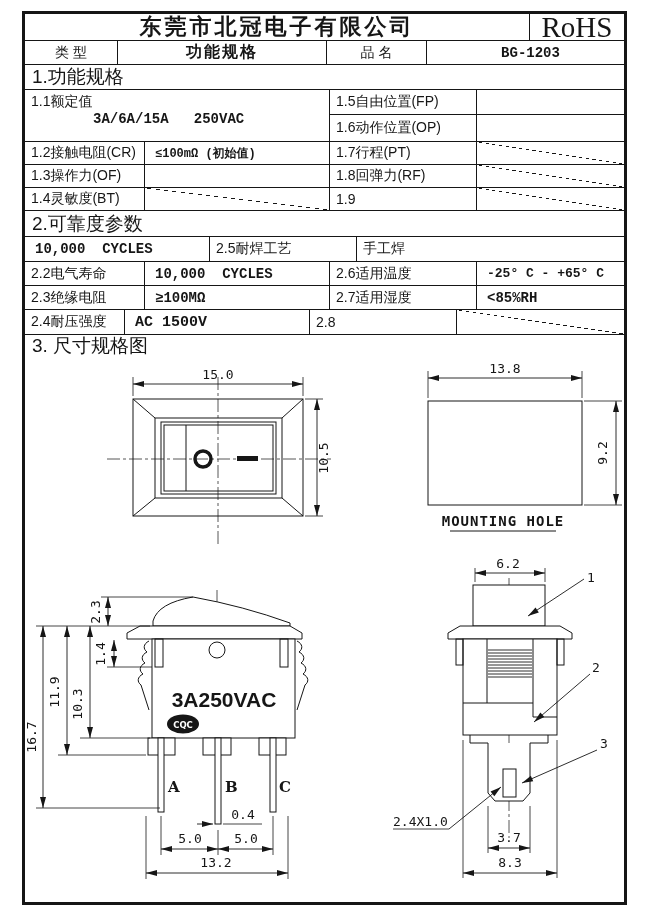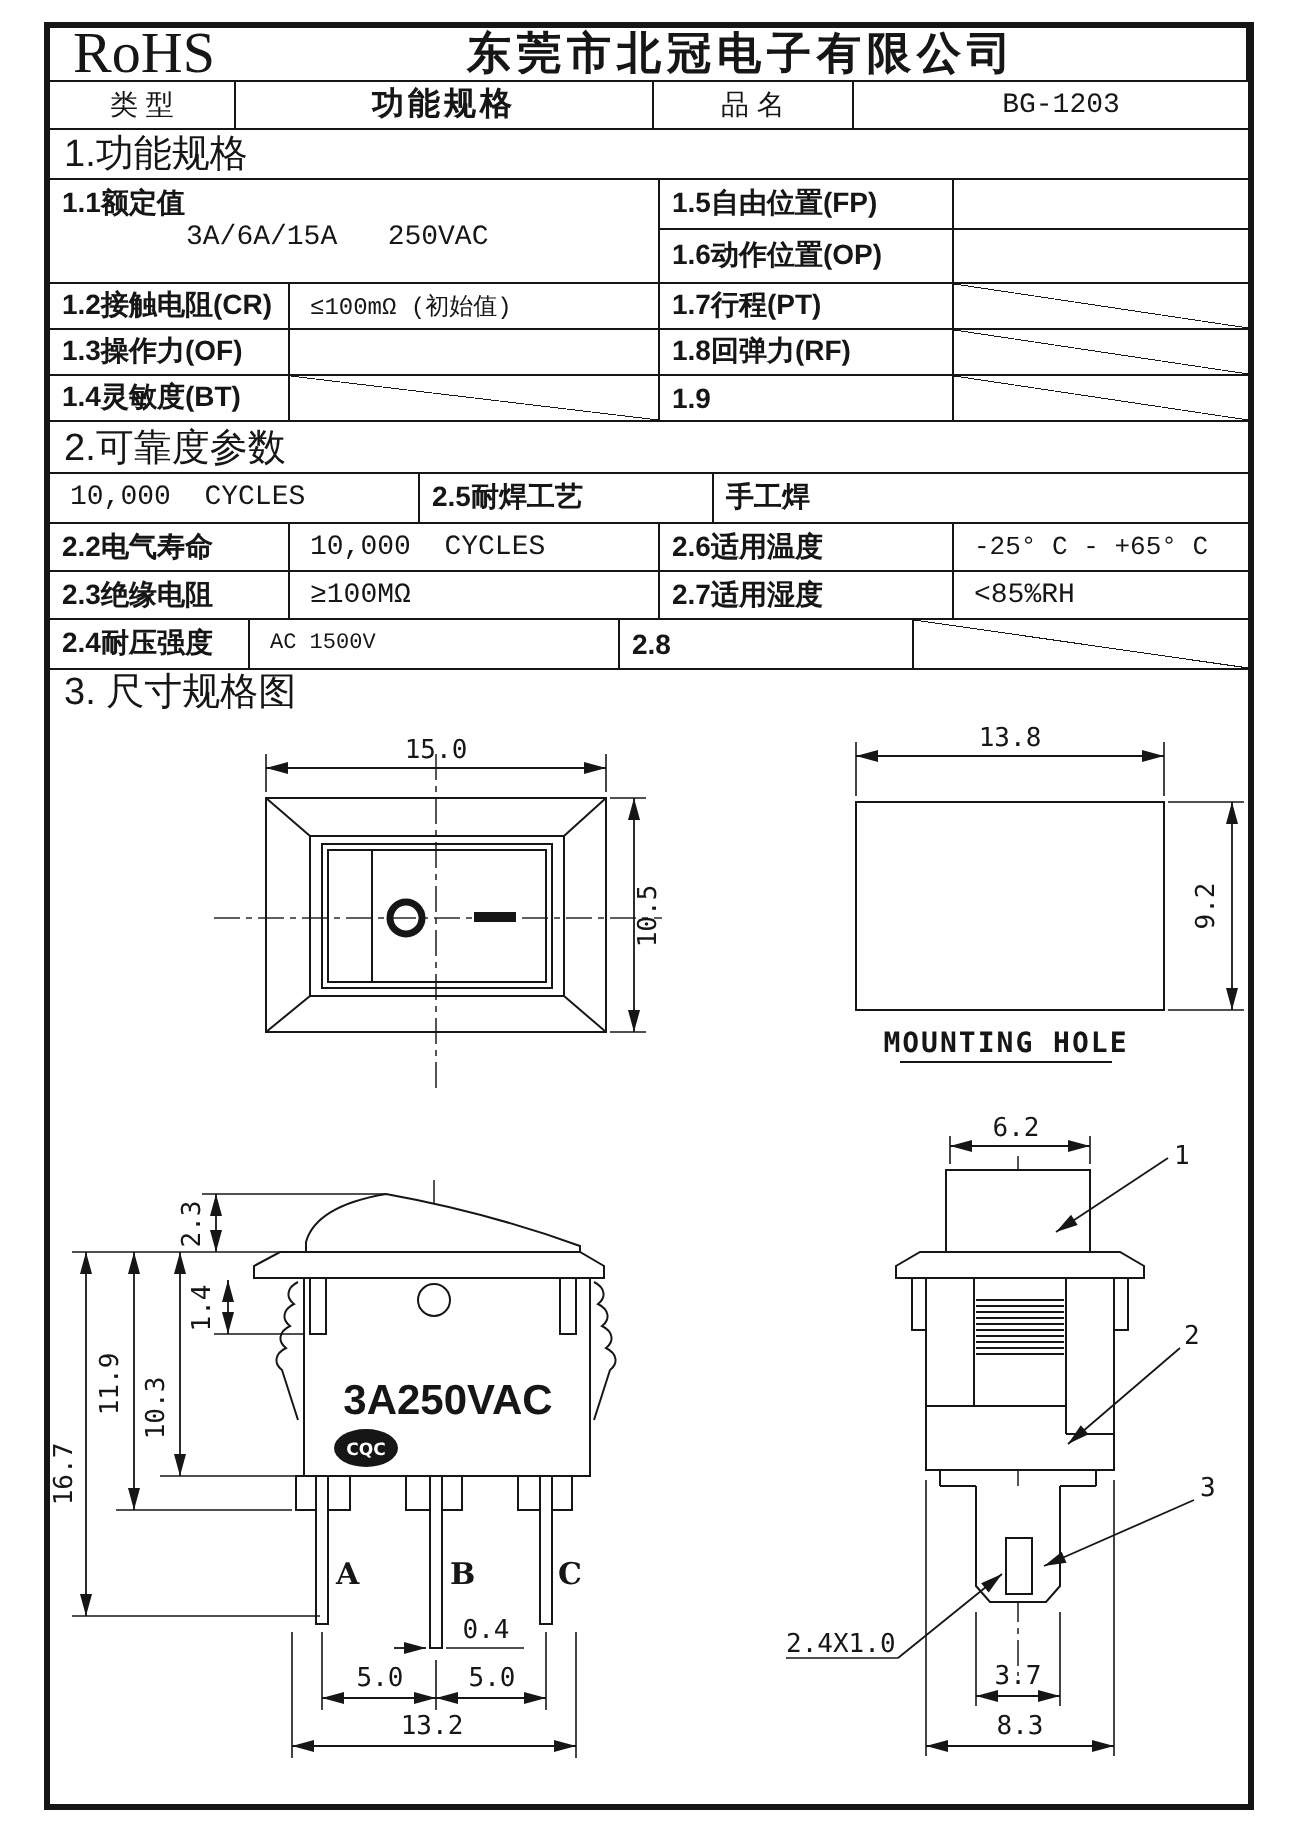--- a/index.html
+++ b/index.html
@@ -9,22 +9,22 @@
          border:3px solid #161616;box-sizing:border-box;background:#fff;}
   .row{display:flex;border-bottom:1px solid #161616;box-sizing:border-box;}
   .row.noline{border-bottom:none;}
   .cell{border-right:1px solid #161616;box-sizing:border-box;display:flex;
         align-items:center;overflow:hidden;}
   .cell.last{border-right:none;}
   .cell.center{justify-content:center;}
   .cn{font-size:14px;white-space:pre;}
   .cnb{font-size:16px;font-weight:bold;letter-spacing:2px;}
   .sec{font-size:19px;padding-left:7px;}
-  .lab{padding-left:6px;font-weight:bold;}
-  .val{font-family:"Liberation Mono",monospace;font-weight:normal;font-size:14px;
+  .lab{padding-left:6px;}
+  .val{font-family:"Liberation Mono",monospace;font-weight:bold;font-size:14px;
        white-space:pre;padding-left:10px;}
   .title{font-size:22px;font-weight:bold;letter-spacing:3px;}
   .rohs{font-family:"Liberation Serif",serif;font-size:29px;}
   .diag{background-image:linear-gradient(to top right,transparent 49.5%,
         #161616 49.5%,#161616 50.6%,transparent 50.6%);}
   .subcol{display:flex;flex-direction:column;box-sizing:border-box;}
   .subrow{display:flex;box-sizing:border-box;}
   svg.overlay{position:absolute;left:0;top:0;z-index:5;}
   .ln{stroke:#161616;stroke-width:1;fill:none;}
   .fillw{fill:#ffffff;}
@@ -40,25 +40,25 @@
             font-size:21px;fill:#161616;}
   text.pin{font-family:"DejaVu Serif",serif;font-weight:bold;font-size:15px;fill:#161616;}
   text.logo{font-family:"DejaVu Sans",sans-serif;font-weight:bold;font-size:8.5px;fill:#ffffff;}
 </style>
 </head>
 <body>
 
 <div class="frame">
 
   <div class="row" style="height:27px">
+    <div class="cell center" style="width:505px">
+      <span class="title">东莞市北冠电子有限公司</span>
+    </div>
     <div class="cell center last" style="flex:1">
       <span class="rohs">RoHS</span>
-    </div>
-    <div class="cell center" style="width:505px">
-      <span class="title">东莞市北冠电子有限公司</span>
     </div>
   </div>
 
   <div class="row" style="height:24px">
     <div class="cell center" style="width:93px">
       <span class="cn">类 型</span>
     </div>
     <div class="cell center" style="width:209px">
       <span class="cnb">功能规格</span>
     </div>
@@ -176,21 +176,21 @@
     <div class="cell last" style="flex:1">
         <span class="val">&lt;85%RH</span>
       </div>
   </div>
 
   <div class="row" style="height:25px">
     <div class="cell" style="width:100px">
         <span class="cn lab">2.4耐压强度</span>
       </div>
     <div class="cell" style="width:185px">
-        <span class="val" style="font-size:11px">AC 1500V</span>
+        <span class="val" style="font-size:15px">AC 1500V</span>
       </div>
     <div class="cell" style="width:147px">
         <span class="cn lab">2.8</span>
       </div>
     <div class="cell last diag" style="flex:1"></div>
   </div>
 
   <div class="row noline" style="height:22px">
     <div class="cell last sec" style="flex:1;border-right:none">3. 尺寸规格图</div>
   </div>

